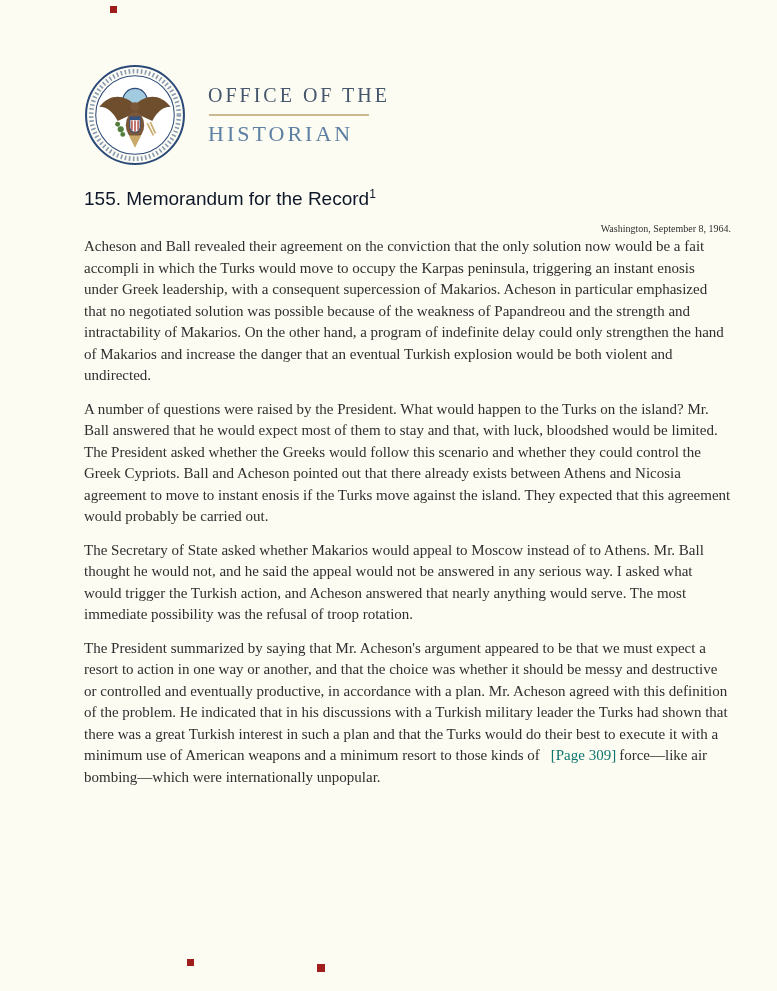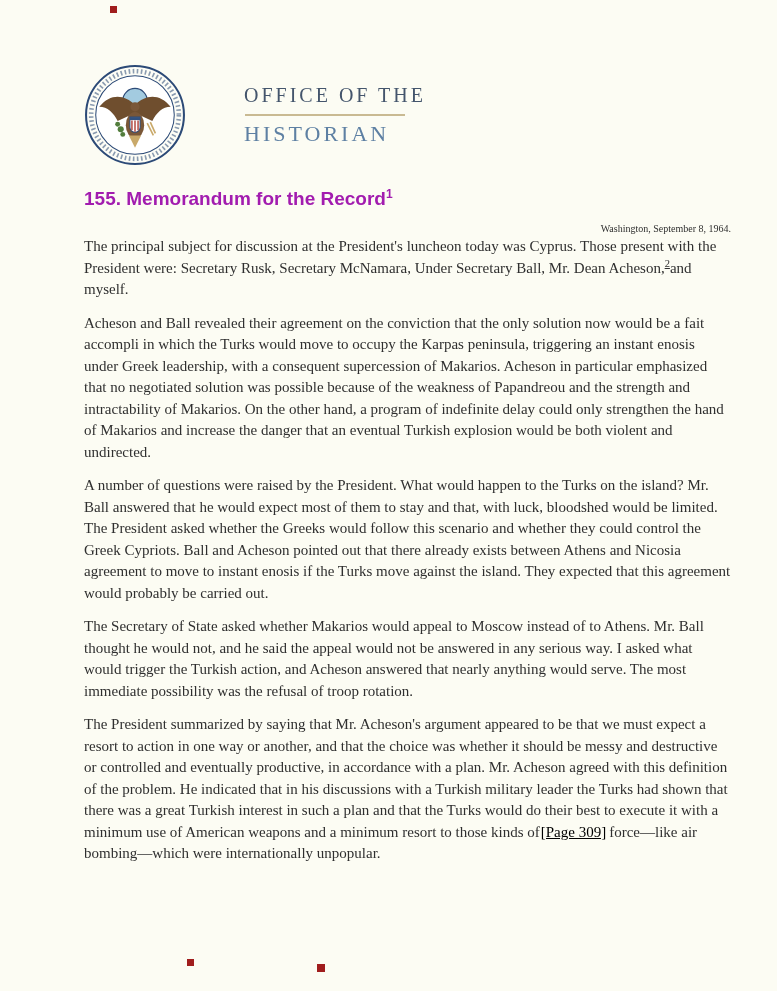--- a/index.html
+++ b/index.html
@@ -21,21 +21,20 @@
   .scan-mark{position:absolute;background:#a01d1d;}
   .scan-mark.m1{left:110px;top:6px;width:7px;height:7px;}
   .scan-mark.m2{left:187px;top:959px;width:7px;height:7px;}
   .scan-mark.m3{left:317px;top:964px;width:8px;height:8px;}
 
   
   .brand{
     margin-top:64px;
     display:flex;
     align-items:center;
-    gap:36px;
   }
   .seal{width:102px;height:102px;flex:0 0 auto;}
   .brand-text{margin-left:22px;}
   .brand-upper{
     font-size:20px;
     letter-spacing:3px;
     color:#44556c;
     font-family:"Liberation Serif", serif;
   }
   .brand-rule{
@@ -56,23 +55,23 @@
     font-weight:bold;
     font-size:15px;
     line-height:25px;
     letter-spacing:.2px;
     color:#3c3c3c;
   }
 
   .doc-title{
     margin-top:22px;
     font-family:"Liberation Sans", sans-serif;
-    font-weight:bold;
+    font-weight:normal;
     font-size:19px;
-    color:#a21caf;
+    color:#0f172a;
   }
   .doc-title sup{font-size:12px;line-height:0;}
 
   .dateline{
     margin-top:13px;
     text-align:right;
     font-size:10px;
   }
 
   .body-text p{
@@ -84,23 +83,22 @@
   .body-text p:first-child{margin-top:2px;}
 
   .fn-ref{
     font-size:10.5px;
     line-height:0;
     text-decoration:underline;
     color:#2f2f2f;
     cursor:pointer;
   }
   .page-marker{
-    text-decoration:underline;
-    color:#000000;
-    margin-left:1px;
+    color:#0f766e;
+    margin-left:11px;
     margin-right:3px;
     cursor:pointer;
     white-space:nowrap;
   }
 </style>
 </head>
 <body>
 
 <div class="page">
 
@@ -150,21 +148,20 @@
     </div>
 
 
     <div class="doc-title">
       <span>155. Memorandum for the Record</span><sup>1</sup>
     </div>
 
     <div class="dateline">Washington, September 8, 1964.</div>
 
     <div class="body-text">
-      <p><span>The principal subject for discussion at the President's luncheon today was Cyprus. Those present with the President were: Secretary Rusk, Secretary McNamara, Under Secretary Ball, Mr. Dean Acheson,</span><sup class="fn-ref">2</sup><span>and myself.</span></p>
 
       <p>Acheson and Ball revealed their agreement on the conviction that the only solution now would be a fait accompli in which the Turks would move to occupy the Karpas peninsula, triggering an instant enosis under Greek leadership, with a consequent supercession of Makarios. Acheson in particular emphasized that no negotiated solution was possible because of the weakness of Papandreou and the strength and intractability of Makarios. On the other hand, a program of indefinite delay could only strengthen the hand of Makarios and increase the danger that an eventual Turkish explosion would be both violent and undirected.</p>
 
       <p>A number of questions were raised by the President. What would happen to the Turks on the island? Mr. Ball answered that he would expect most of them to stay and that, with luck, bloodshed would be limited. The President asked whether the Greeks would follow this scenario and whether they could control the Greek Cypriots. Ball and Acheson pointed out that there already exists between Athens and Nicosia agreement to move to instant enosis if the Turks move against the island. They expected that this agreement would probably be carried out.</p>
 
       <p>The Secretary of State asked whether Makarios would appeal to Moscow instead of to Athens. Mr. Ball thought he would not, and he said the appeal would not be answered in any serious way. I asked what would trigger the Turkish action, and Acheson answered that nearly anything would serve. The most immediate possibility was the refusal of troop rotation.</p>
 
       <p><span>The President summarized by saying that Mr. Acheson's argument appeared to be that we must expect a resort to action in one way or another, and that the choice was whether it should be messy and destructive or controlled and eventually productive, in accordance with a plan. Mr. Acheson agreed with this definition of the problem. He indicated that in his discussions with a Turkish military leader the Turks had shown that there was a great Turkish interest in such a plan and that the Turks would do their best to execute it with a minimum use of American weapons and a minimum resort to those kinds of</span><span class="page-marker">[Page 309]</span><span>force—like air bombing—which were internationally unpopular.</span></p>
     </div>
 

